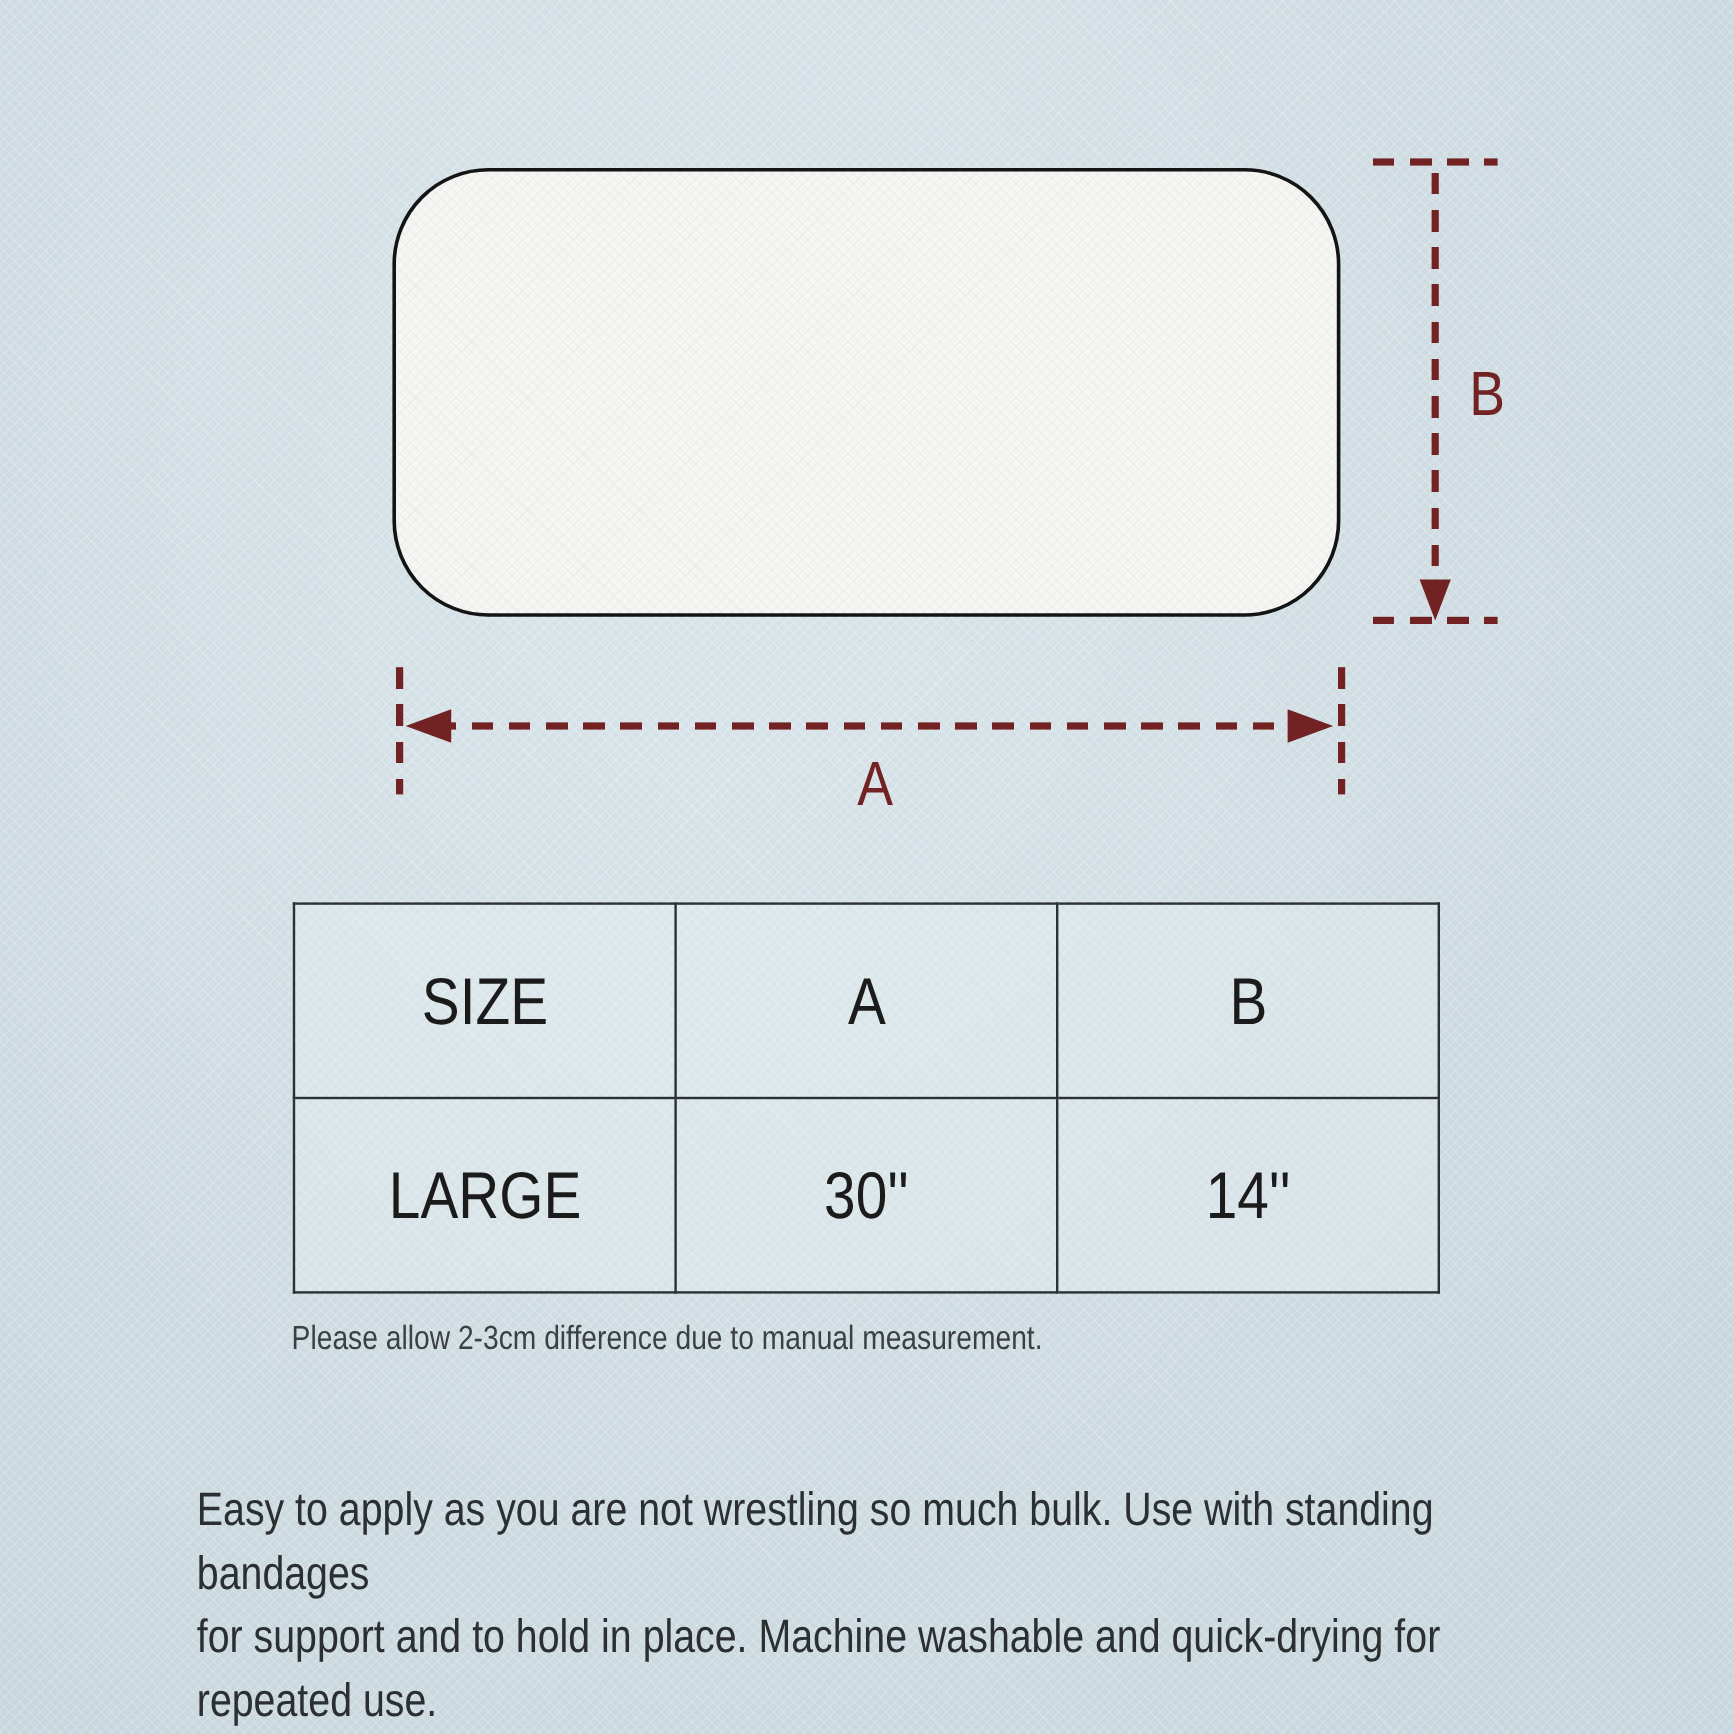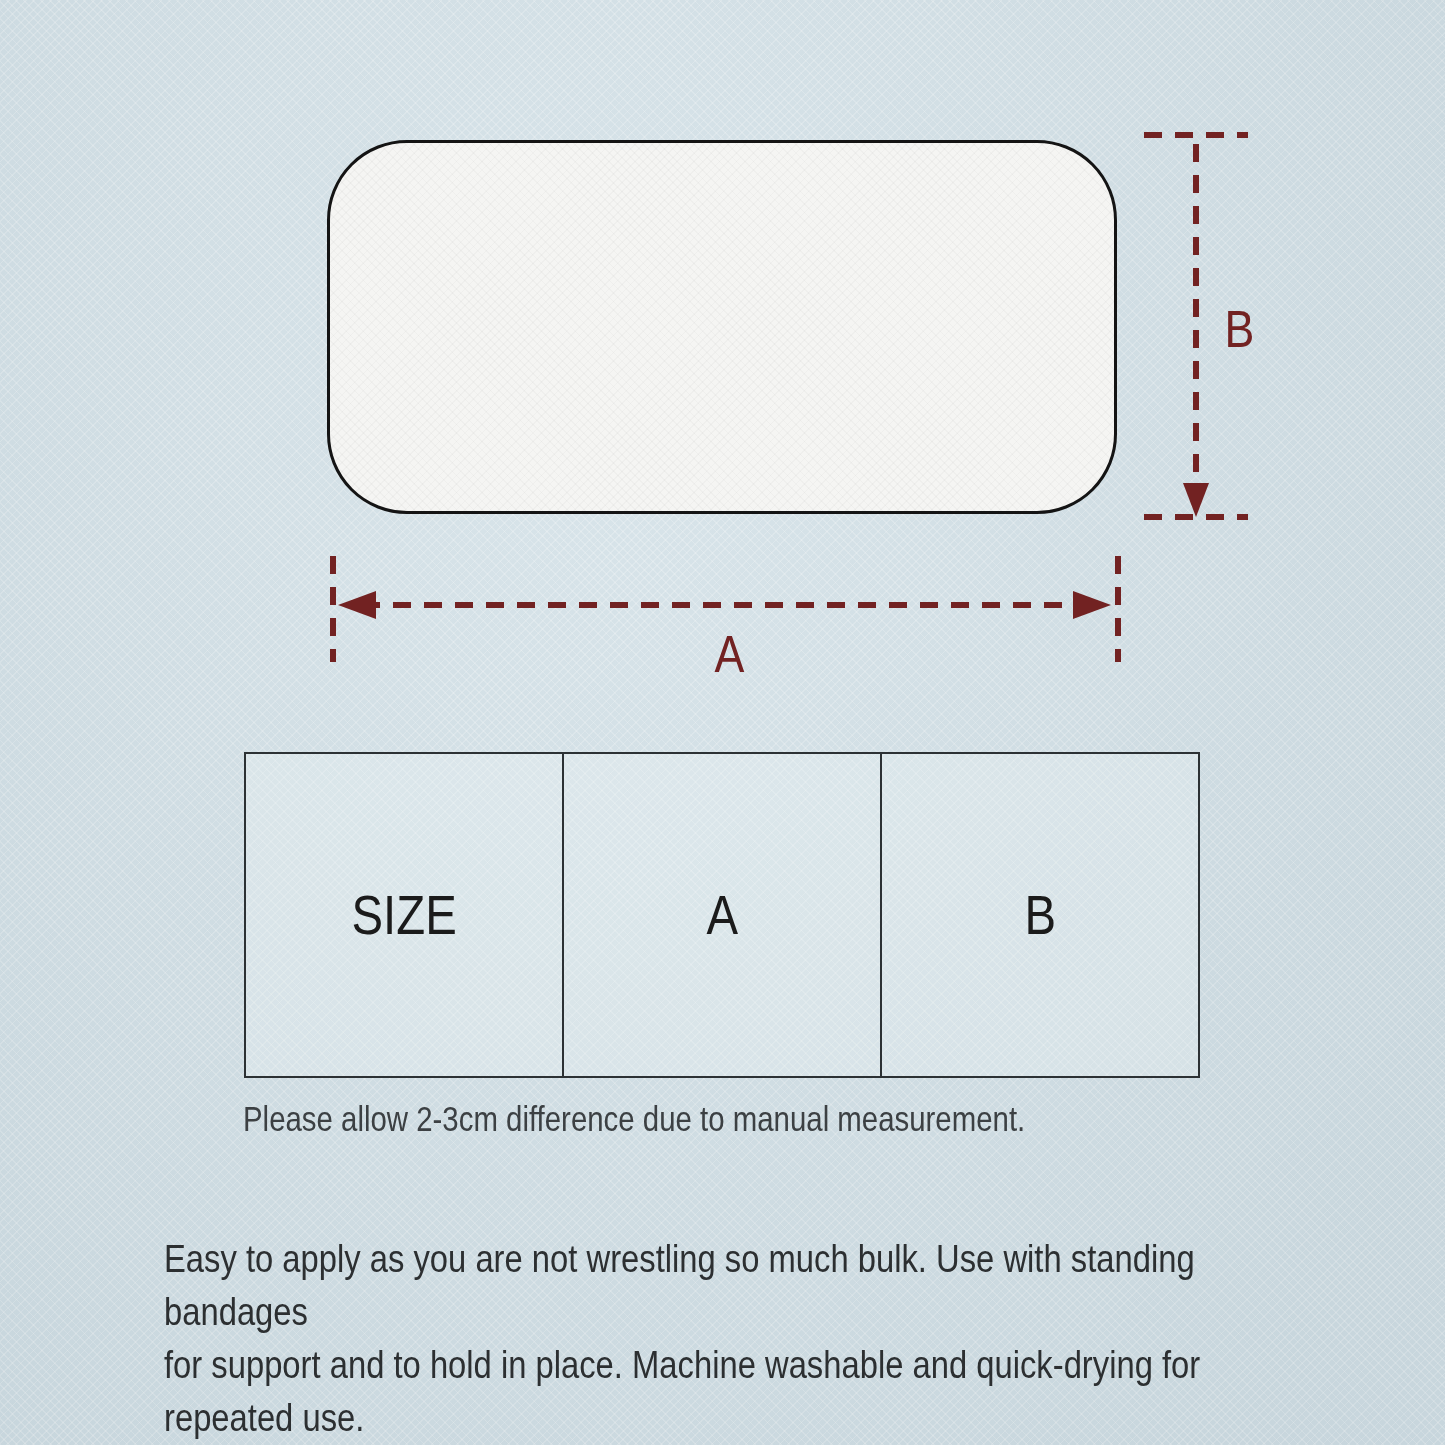--- a/index.html
+++ b/index.html
@@ -54,21 +54,21 @@
     color:var(--table-text);font-size:55px;
   }
   table.size td{
     border:2px solid var(--table-border);
     text-align:center;vertical-align:middle;
     background:rgba(240,247,249,0.28);
     padding:12px;
   }
   .note{
     position:absolute;left:243px;top:1098px;width:1150px;
-    color:var(--note-text);font-size:35px;line-height:1.2;
+    color:var(--note-text);font-size:28px;line-height:1.2;
   }
   .paragraph{
     position:absolute;left:164px;top:1232px;width:1400px;
     color:var(--paragraph-text);font-size:39px;line-height:53px;
   }
 </style>
 </head>
 <body>
 
 <div class="stage">
@@ -88,20 +88,25 @@
   <div class="arr arr-right" style="left:1073px;top:591px;"></div>
   <div class="dim-label" style="left:712px;top:628px;"><span class="cond">A</span></div>
 
   <table class="size">
     <tbody>
         <tr>
       <td><span class="cond">SIZE</span></td>
       <td><span class="cond">A</span></td>
       <td><span class="cond">B</span></td>
     </tr>
+    <tr>
+      <td><span class="cond">LARGE</span></td>
+      <td><span class="cond">30''</span></td>
+      <td><span class="cond">14''</span></td>
+    </tr>
   </tbody>
     </table>
 
   <div class="note">
     <span class="cond-left">Please allow 2-3cm difference due to manual measurement.</span>
   </div>
 
   <div class="paragraph">
     <div class="cond-left">Easy to apply as you are not wrestling so much bulk. Use with standing bandages</div>
     <div class="cond-left">for support and to hold in place. Machine washable and quick-drying for</div>

